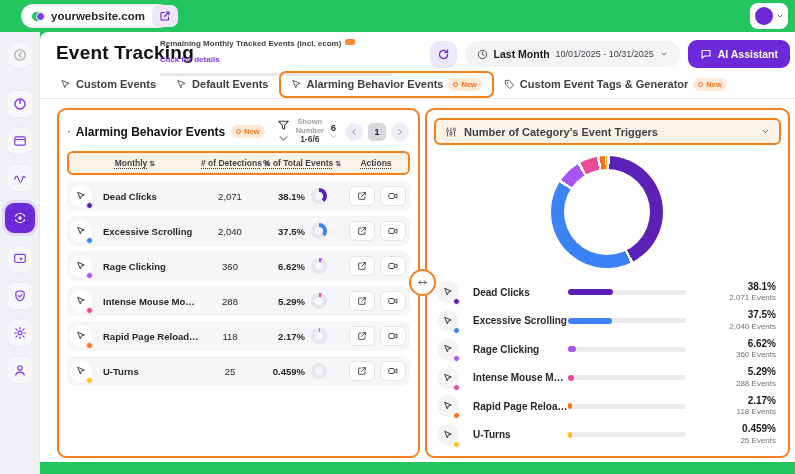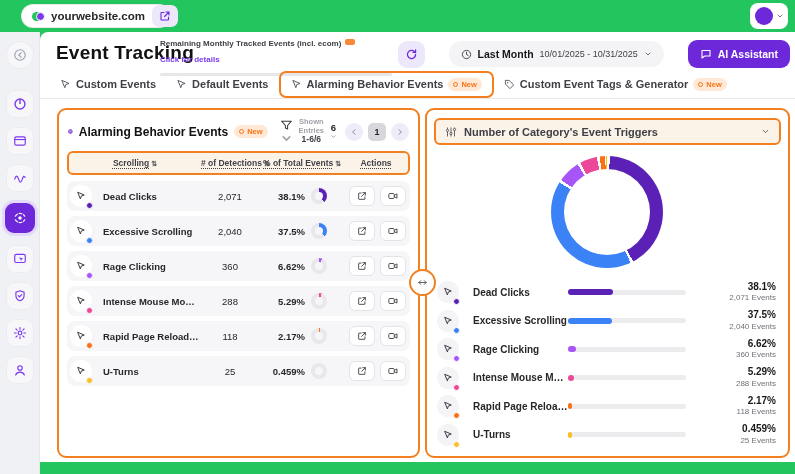--- a/index.html
+++ b/index.html
@@ -36,21 +36,21 @@
   
   .main { position:absolute; left:40px; top:32px; width:755px; height:430px; background:#fff; border-radius:8px 0 0 0; }
   .page-title { position:absolute; left:16px; top:10px; font-size:19px; font-weight:800; color:#111113; letter-spacing:.2px;}
   .remaining { position:absolute; left:120px; top:7px; width:240px; }
   .remaining .lbl-row { display:flex; align-items:flex-start; gap:4px; }
   .remaining .lbl { font-size:8px; font-weight:700; color:#3f3f46; }
   .remaining-badge { width:10px; height:6px; border-radius:2px; background:#f97316; opacity:.85;}
   .remaining .link { font-size:8px; font-weight:700; color:#7c3aed; cursor:pointer; margin-top:1px; display:inline-block;text-align:right;}
   .remaining .track { margin-top:7px; width:232px; height:3px; border-radius:2px; background:#e7e7ea; }
 
-  .hdr-right { position:absolute; right:5px; top:8px; display:flex; align-items:center; gap:24px; }
+  .hdr-right { position:absolute; right:5px; top:8px; display:flex; align-items:center; gap:8px; }
   .refresh-btn { width:27px; height:27px; border-radius:9px; background:var(--accent-light); color:var(--accent);
                  display:flex; align-items:center; justify-content:center; cursor:pointer;}
   .date-pill { height:26px; background:#f4f4f6; border-radius:13px; display:flex; align-items:center; gap:6px;
                padding:0 12px; cursor:pointer;}
   .date-pill .clock { color:#3f3f46; width:11px; height:11px;}
   .date-pill .period { font-size:10.5px; font-weight:800; color:#18181b; }
   .date-pill .range { font-size:9px; color:#3f3f46; }
   .ai-btn { height:28px; background:var(--accent); color:#fff; border:none; border-radius:9px; display:flex;
             align-items:center; gap:6px; padding:0 12px; font-size:10.5px; font-weight:800; font-family:inherit; cursor:pointer;}
 
@@ -315,21 +315,21 @@
         <span class="spacer"></span>
         <div class="funnel-btn">
           <svg viewBox="0 0 24 24">
               <path d="M3 4h18l-7 8v6.5l-4-2V12L3 4z" fill="none" stroke="currentColor" stroke-width="2" stroke-linejoin="round"></path>
             </svg>
           <svg class="tiny-chev" viewBox="0 0 24 24">
               <path d="M6 9l6 6 6-6" fill="none" stroke="currentColor" stroke-width="3" stroke-linecap="round"></path>
             </svg>
         </div>
         <div class="shown">
-          <div class="s1">Shown Entries</div>
+          <div class="s1">Shown Number</div>
           <div class="s2">1-6/6</div>
         </div>
         <div class="pagesize">
           <span class="v">6</span>
           <svg class="tiny-chev" viewBox="0 0 24 24">
               <path d="M6 9l6 6 6-6" fill="none" stroke="currentColor" stroke-width="3" stroke-linecap="round"></path>
             </svg>
         </div>
         <div class="pager">
           <div class="pg-btn">
@@ -340,21 +340,21 @@
           <div class="pg-num">1</div>
           <div class="pg-btn">
               <svg viewBox="0 0 24 24">
                 <path d="M9 5l7 7-7 7" fill="none" stroke="currentColor" stroke-width="3" stroke-linecap="round"></path>
               </svg>
             </div>
         </div>
       </div>
 
       <div class="tbl-head tbl-grid">
-        <div class="th cat"><span class="u">Scrolling</span><span class="sort">⇅</span></div>
+        <div class="th cat"><span class="u">Monthly</span><span class="sort">⇅</span></div>
         <div class="th det"><span class="u"># of Detections</span><span class="sort">⇅</span></div>
         <div class="th tot"><span class="u">% of Total Events</span><span class="sort">⇅</span></div>
         <div class="th act"><span class="u">Actions</span></div>
       </div>
 
       <div class="rows">
   <div class="row tbl-grid">
     <div class="cat-cell">
       <span class="cat-ic">
         <svg viewBox="0 0 24 24">

